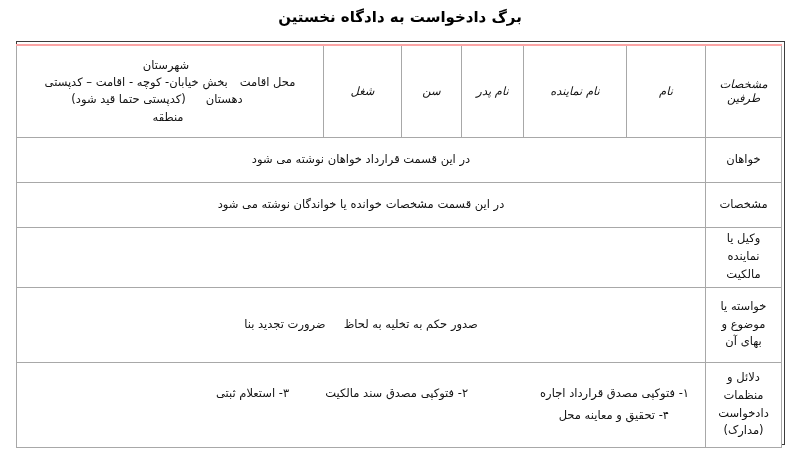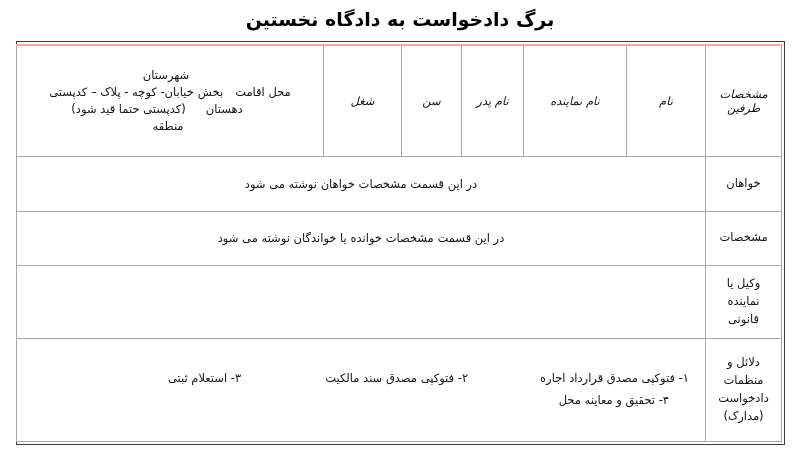--- a/index.html
+++ b/index.html
@@ -17,21 +17,21 @@
     position: relative;
   }
 
   
   .doc-title {
     position: absolute;
     top: 8px;
     left: 0;
     width: 800px;
     text-align: center;
-    font-size: 19px;
+    font-size: 15px;
     font-weight: bold;
     color: #000000;
     letter-spacing: 0px;
     direction: rtl;
     white-space: nowrap;
   }
 
   
   .form-frame {
     position: absolute;
@@ -126,21 +126,21 @@
   .docs-row {
     display: flex;
     flex-direction: row;
     justify-content: flex-start;
     align-items: baseline;
     width: 100%;
   }
   .docs-row .item { white-space: nowrap; }
   .docs-row-1 .item-1 { margin-right: 16px; }
   .docs-row-1 .item-2 { margin-right: 72px; }
-  .docs-row-1 .item-3 { margin-right: 84px; }
+  .docs-row-1 .item-3 { margin-right: 36px; }
   .docs-row-2 .item-4 { margin-right: 36px; }
 
   .empty-cell { }
 </style>
 </head>
 <body>
 
 <div class="doc-title">برگ دادخواست به دادگاه نخستین</div>
 
 <div class="form-frame">
@@ -162,48 +162,58 @@
           <div>طرفین</div>
         </td>
         <td class="hcell outer-top">نام</td>
         <td class="hcell outer-top">نام نماینده</td>
         <td class="hcell outer-top">نام پدر</td>
         <td class="hcell outer-top">سن</td>
         <td class="hcell outer-top">شغل</td>
         <td class="addr-cell outer-top">
           <span class="addr-line addr-l1">شهرستان</span>
           <span class="addr-line addr-l2">
-            <span class="seg seg-1">محل اقامت</span><span class="seg seg-2">بخش</span><span class="seg seg-3">خیابان- کوچه - پلاک – کدپستی</span>
+            <span class="seg seg-1">محل اقامت</span><span class="seg seg-2">بخش</span><span class="seg seg-3">خیابان- کوچه - اقامت – کدپستی</span>
           </span>
           <span class="addr-line addr-l3">
             <span class="seg-1">دهستان</span><span class="seg-2">(کدپستی حتما قید شود)</span>
           </span>
           <span class="addr-line addr-l4">منطقه</span>
         </td>
       </tr>
 
       <tr style="height:45px">
         <td class="rowlabel">خواهان</td>
-        <td class="content-cell center-text" colspan="6">در این قسمت مشخصات خواهان نوشته می شود</td>
+        <td class="content-cell center-text" colspan="6">در این قسمت قرارداد خواهان نوشته می شود</td>
       </tr>
 
       <tr style="height:45px">
         <td class="rowlabel">مشخصات</td>
         <td class="content-cell center-text" colspan="6">در این قسمت مشخصات خوانده یا خواندگان نوشته می شود</td>
       </tr>
 
       <tr style="height:60px">
         <td class="rowlabel">
           <span>وکیل یا</span>
           <span>نماینده</span>
-          <span>قانونی</span>
+          <span>مالکیت</span>
         </td>
         <td class="content-cell empty-cell" colspan="6"></td>
       </tr>
 
+      <tr style="height:75px">
+        <td class="rowlabel">
+          <span>خواسته یا</span>
+          <span>موضوع و</span>
+          <span>بهای آن</span>
+        </td>
+        <td class="content-cell claim-text" colspan="6">
+          <span>صدور حکم به تخلیه به لحاظ</span><span class="gap"></span><span>ضرورت تجدید بنا</span>
+        </td>
+      </tr>
 
       <tr style="height:85px">
         <td class="rowlabel">
           <span>دلائل و</span>
           <span>منظمات</span>
           <span>دادخواست</span>
           <span>(مدارک)</span>
         </td>
         <td class="docs-cell" colspan="6">
           <div class="docs-row docs-row-1">

